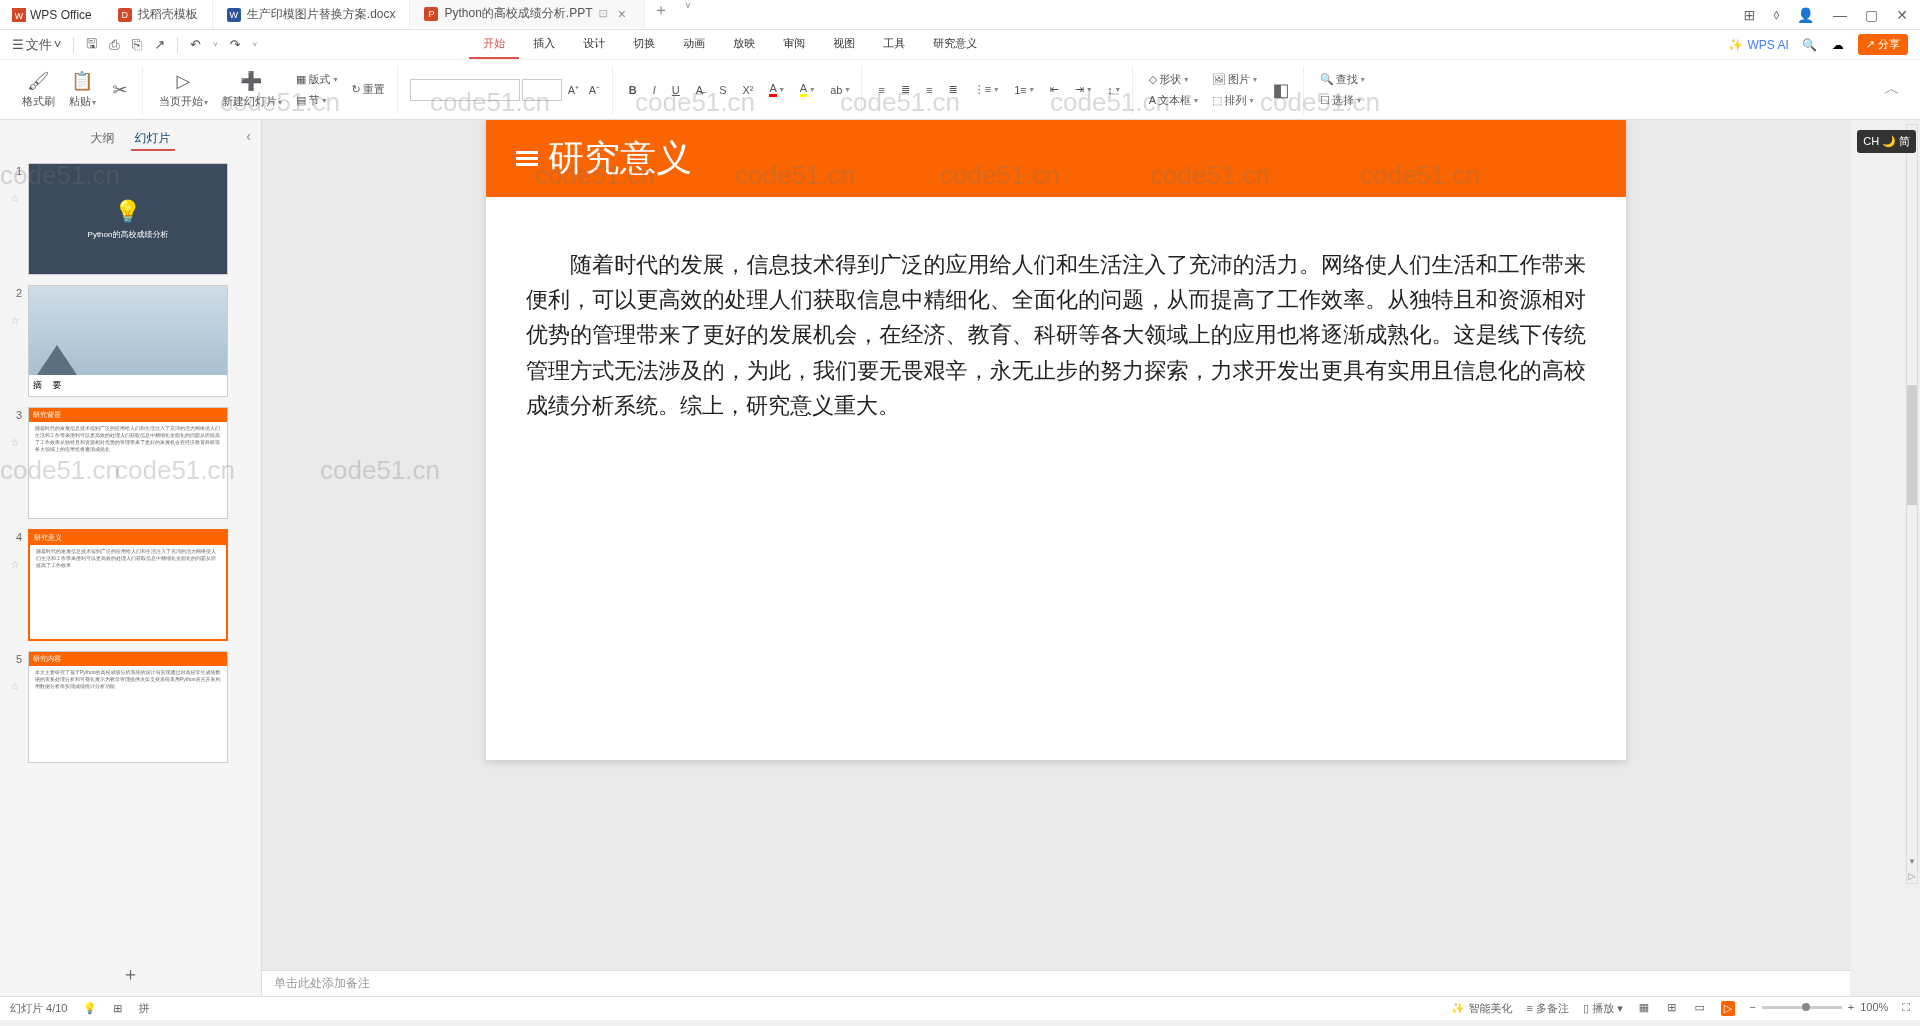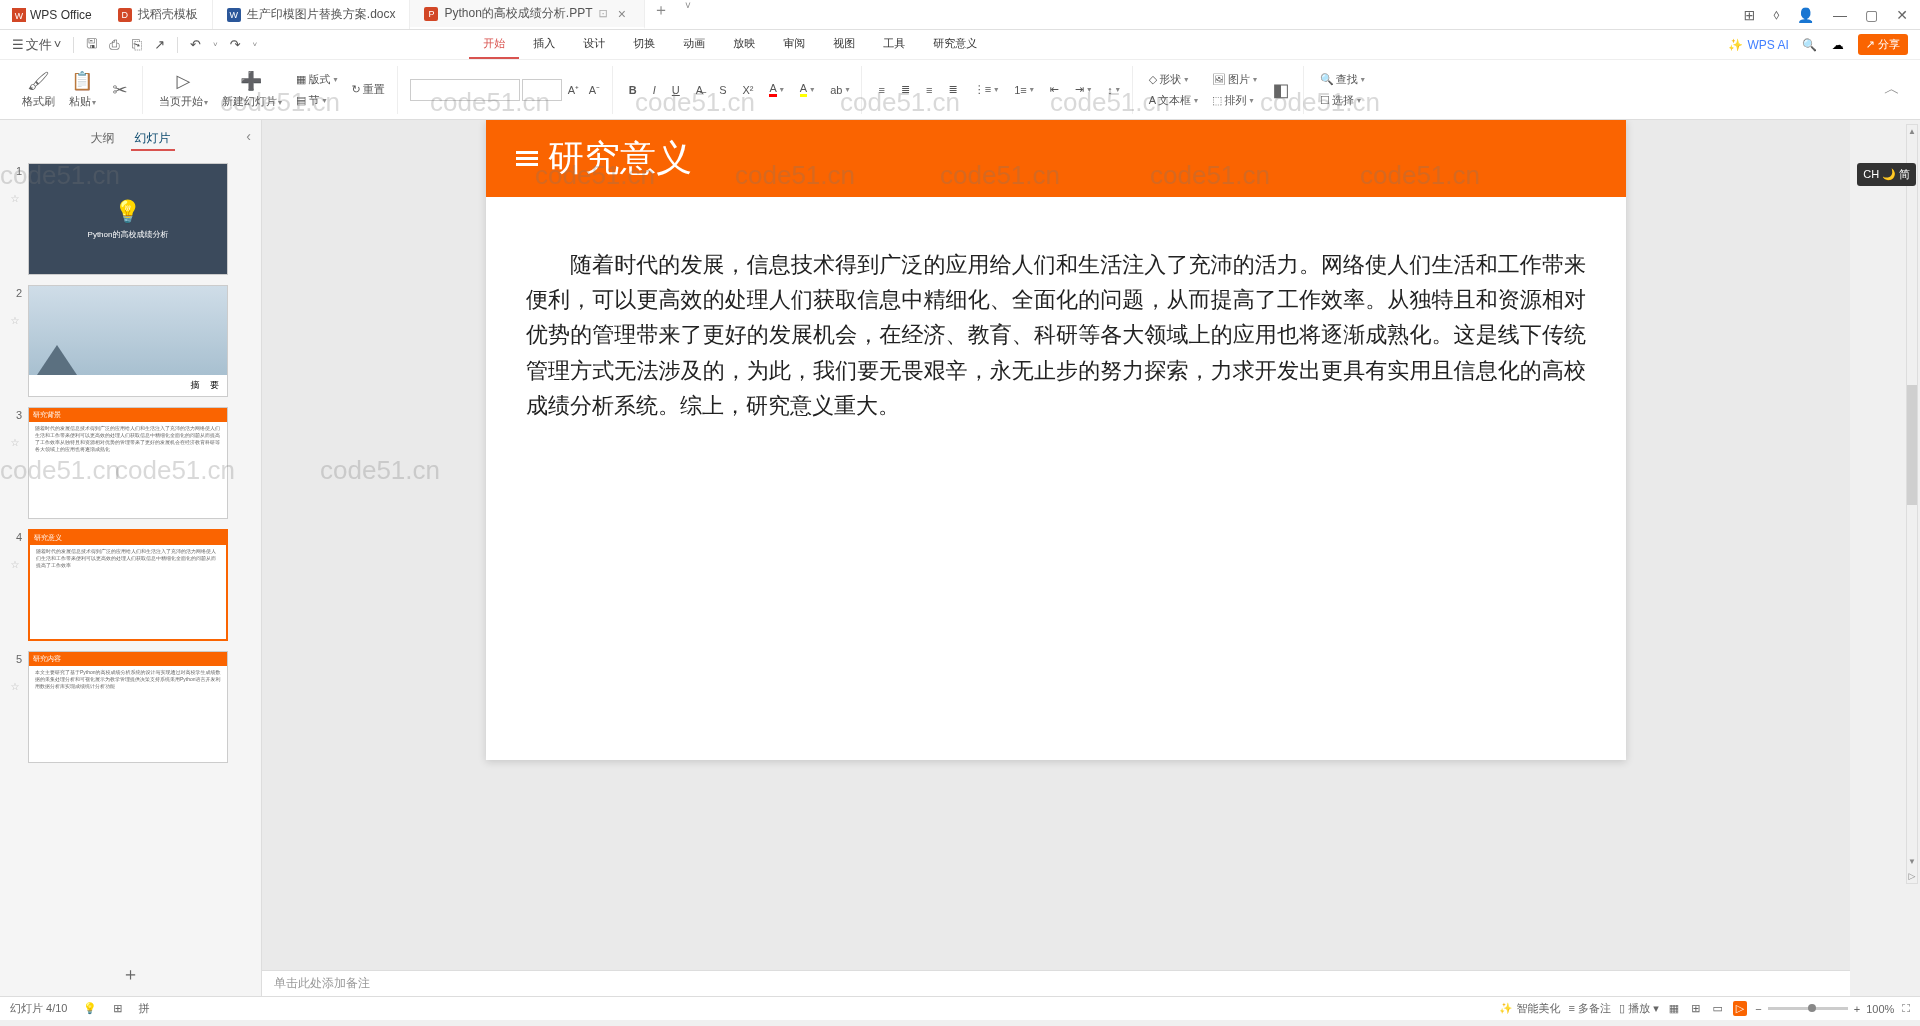--- a/index.html
+++ b/index.html
@@ -58,46 +58,46 @@
 .thumb-col { display:flex; flex-direction:column; align-items:center; gap:2px;}
 .thumb { width: 200px; height: 112px; background: #fff; border: 1px solid #ccc; cursor: pointer; position: relative; overflow: hidden;}
 .thumb.selected { border: 2px solid #fa6401; }
 .thumb .th-banner { height: 14px; background: #fa6401; color: #fff; font-size: 7px; padding: 1px 4px; display:flex; align-items:center;}
 .thumb .th-body { padding: 3px 6px; font-size: 5px; color: #666; line-height: 1.4;}
 .thumb.dark { background: #3b4a5c; display:flex; align-items:center; justify-content:center; color:#fff; font-size:8px; flex-direction:column; gap:4px;}
 .thumb.dark .bulb { font-size: 22px;}
 .thumb.landscape { display:flex; flex-direction:column;}
 .thumb.landscape .scene { flex:1; background: linear-gradient(#cfdde8,#a8c0d0); position:relative;}
 .thumb.landscape .scene::after{content:"";position:absolute;left:8px;bottom:0;width:40px;height:30px;background:#5b7080;clip-path:polygon(0 100%,50% 0,100% 100%);}
-.thumb.landscape .caption { font-size:9px; text-align:right; padding:4px; letter-spacing:4px;}
+.thumb.landscape .caption { font-size:9px; text-align:left; padding:4px; letter-spacing:4px;}
 .add-slide { text-align: center; padding: 10px; font-size: 18px; color: #666; cursor: pointer;}
 
 
 .canvas-wrap { flex: 1; background: #eaeaea; display: flex; flex-direction: column; position:relative;}
 .canvas { flex: 1; display: flex; justify-content: center; align-items: flex-start; padding: 0 10px; overflow:hidden;}
 .slide { width: 1140px; height: 640px; background: #fff; box-shadow: 0 2px 8px rgba(0,0,0,0.15); margin-top: 0;}
 .slide-header { background: #fa6401; color: #fff; padding: 14px 30px; font-size: 36px; font-weight: 500; display:flex; align-items:center; gap:10px;}
 .slide-header .bars { display:flex; flex-direction:column; gap:3px;}
 .slide-header .bars span{ width:22px; height:3px; background:#fff;}
 .slide-body { padding: 50px 40px; font-size: 22px; color: #222; line-height: 1.6; text-align: justify; text-indent: 2em;}
 .watermark-red { text-align: center; font-size: 32px; color: #d00; font-family: monospace; margin-top: 40px;}
 .notes { height: 26px; background: #fff; border-top: 1px solid #ddd; padding: 4px 12px; font-size: 12px; color: #999;}
 
 
 .right-gutter { width: 70px; background: transparent; position:relative;}
-.ime-badge { position: absolute; right: 4px; top: 130px; background: #333; color: #fff; font-size: 11px; padding: 4px 6px; border-radius: 3px; display:flex; align-items:center; gap:3px;margin-top:33px;}
+.ime-badge { position: absolute; right: 4px; top: 130px; background: #333; color: #fff; font-size: 11px; padding: 4px 6px; border-radius: 3px; display:flex; align-items:center; gap:3px;}
 .scrollbar-v { position:absolute; right: 2px; top: 4px; width: 12px; height: 760px; background:#f0f0f0; border:1px solid #ddd;}
 .scrollbar-v .sthumb{ position:absolute; top:260px; width:100%; height:120px; background:#cfcfcf;}
 .scrollbar-v .sup,.scrollbar-v .sdown{position:absolute;width:100%;height:12px;display:flex;align-items:center;justify-content:center;font-size:8px;color:#888;}
 .scrollbar-v .sup{top:0;} .scrollbar-v .sdown{bottom:16px;}
 .scrollbar-v .splay{position:absolute;bottom:0;width:100%;height:14px;display:flex;align-items:center;justify-content:center;font-size:9px;color:#888;}
 
 
 .statusbar { height: 24px; background: #fff; border-top: 1px solid #ddd; display: flex; align-items: center; padding: 0 10px; font-size: 11px; color: #666; gap: 16px;}
-.statusbar .sb-right { margin-left: auto; display:flex; gap:8px; align-items:center;}
+.statusbar .sb-right { margin-left: auto; display:flex; gap:14px; align-items:flex-start;}
 .view-btn { cursor:pointer; padding:0 2px;}
 .view-btn.active{ background:#fa6401; color:#fff; border-radius:2px; padding:1px 3px;}
 .zoom { display:flex; align-items:center; gap:6px;}
 .zoom-track{ width:80px; height:3px; background:#ccc; position:relative;}
 .zoom-track::after{content:"";position:absolute;left:50%;top:-3px;width:8px;height:8px;background:#888;border-radius:50%;}
 
 
 .wm { position: absolute; font-size: 26px; color: rgba(120,120,120,0.28); pointer-events: none; font-family: Arial;}
 </style>
 </head>

